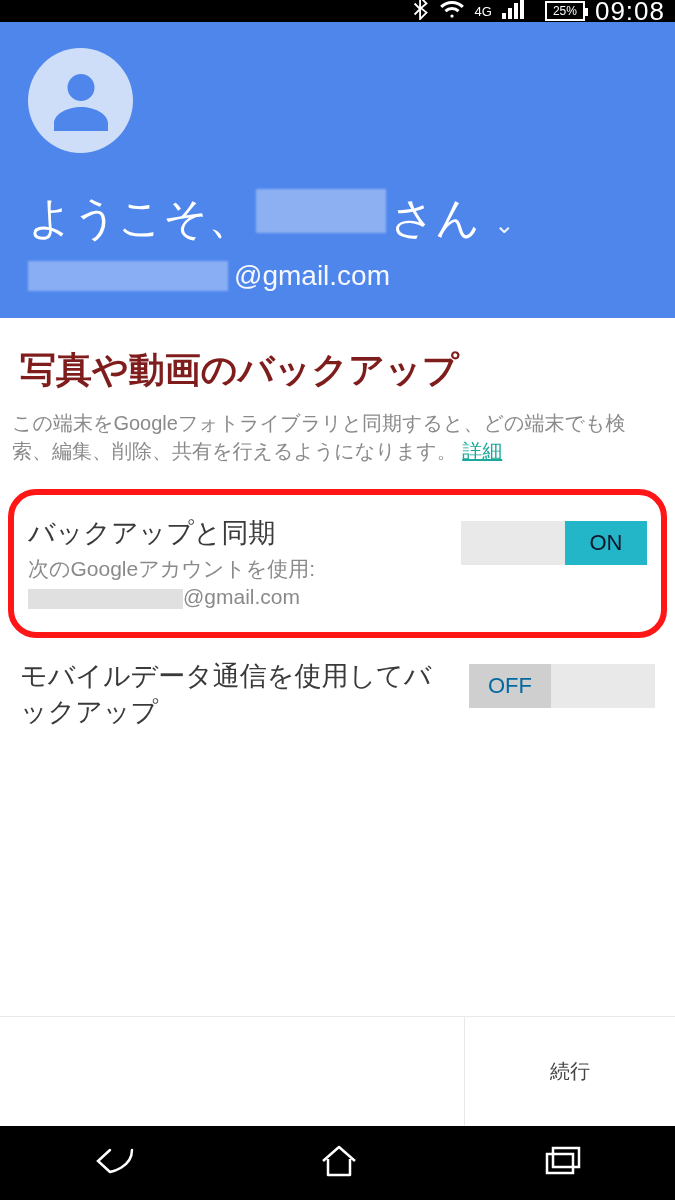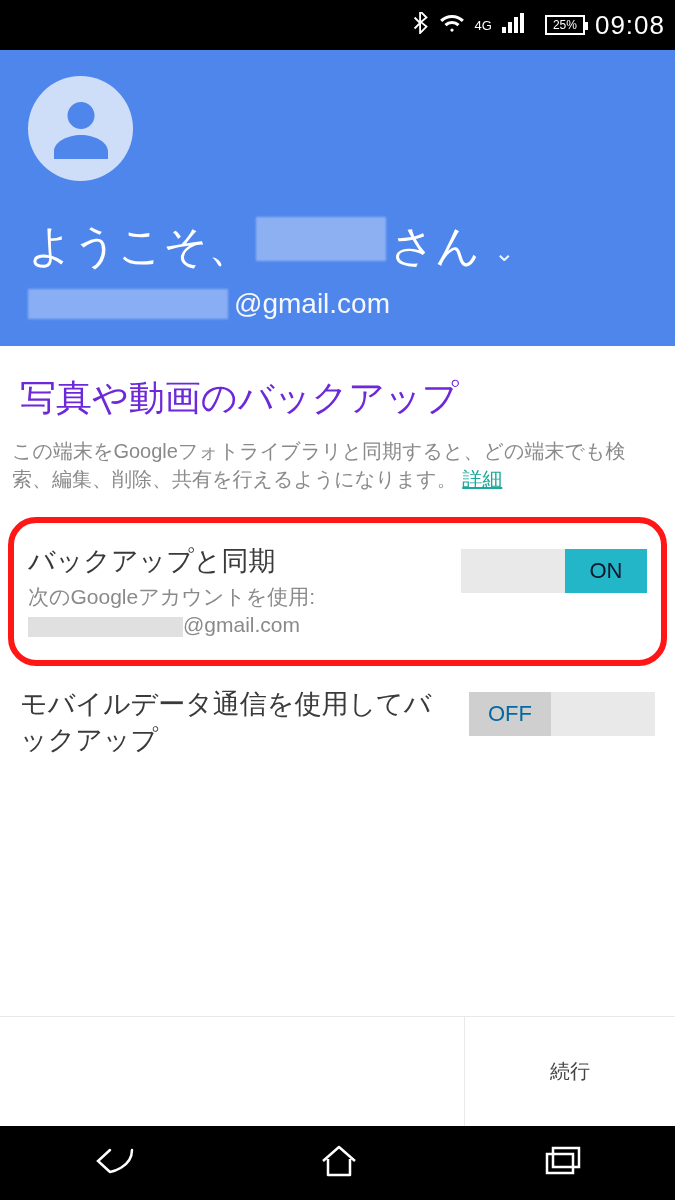--- a/index.html
+++ b/index.html
@@ -1,39 +1,39 @@
 <!DOCTYPE html>
 <html><head>
 <meta charset="utf-8">
 <style>
   * { box-sizing: border-box; margin: 0; padding: 0; }
   html, body { width: 675px; height: 1200px; font-family: "Helvetica Neue", Arial, "Hiragino Kaku Gothic ProN", "Meiryo", sans-serif; background: #000; overflow: hidden; }
   .screen { width: 675px; height: 1200px; background: #fff; display: flex; flex-direction: column; }
 
   
-  .status-bar { height: 50px; background: #000; color: #fff; display: flex; align-items: center; justify-content: flex-end; padding: 0 10px; gap: 10px; font-size: 18px; }
+  .status-bar { height: 22px; background: #000; color: #fff; display: flex; align-items: center; justify-content: flex-end; padding: 0 10px; gap: 10px; font-size: 18px; }
   .status-bar .clock { font-size: 26px; font-weight: 400; letter-spacing: 1px; }
   .status-bar svg { fill: #fff; }
   .battery-box { width: 40px; height: 20px; border: 2px solid #fff; position: relative; display: flex; align-items: center; justify-content: center; font-size: 12px; margin-left: 11px; }
   .battery-box::after { content:""; position:absolute; right:-5px; top:5px; width:3px; height:8px; background:#fff; }
 
   
   .hero { background: #4f86ec; color: #fff; padding: 26px 28px 26px 28px; }
   .avatar { width: 105px; height: 105px; border-radius: 50%; background: #cfdef8; display:flex; align-items:center; justify-content:center; margin-bottom: 36px; }
   .avatar svg { fill:#4f86ec; }
   .welcome-row { display:flex; align-items: baseline; flex-wrap: wrap; gap: 4px; font-size: 44px; font-weight: 400; text-align: right; }
   .redacted { display:inline-block; background: rgba(255,255,255,0.35); filter: blur(1px); }
   .redacted.name { width: 130px; height: 44px; vertical-align: middle; }
   .redacted.email { width: 200px; height: 30px; vertical-align: middle; }
   .chevron { font-size: 24px; margin-left: 10px; opacity: .9; }
   .email-row { margin-top: 12px; font-size: 28px; display:flex; align-items:center; gap:6px; opacity:.95; }
 
   
   .content { flex: 1; background:#fff; padding: 0; display:flex; flex-direction:column; }
-  .section-title { font-size: 36px; color:#6d28d9; padding: 28px 20px 14px 20px; }
+  .section-title { font-size: 36px; color:#7f1d1d; padding: 28px 20px 14px 20px; font-weight: bold; }
   .section-desc { font-size: 20px; color:#8a8a8a; line-height: 1.4; padding: 0 20px 20px 12px; }
   .section-desc a { color:#1aa89a; text-decoration: underline; }
 
   .setting-row { padding: 14px 20px 16px 20px; display:flex; align-items: flex-start; justify-content: space-between; gap: 20px; }
   .setting-row .texts { flex:1; }
   .setting-row .title { font-size: 27px; color:#3a3a3a; margin-bottom: 4px; }
   .setting-row .sub { font-size: 21px; color:#8a8a8a; line-height:1.35; }
 
   .highlight { border: 6px solid #ff1717; border-radius: 28px; margin: 4px 8px 6px 8px; }
   .highlight .setting-row { padding: 20px 14px 20px 14px; }

